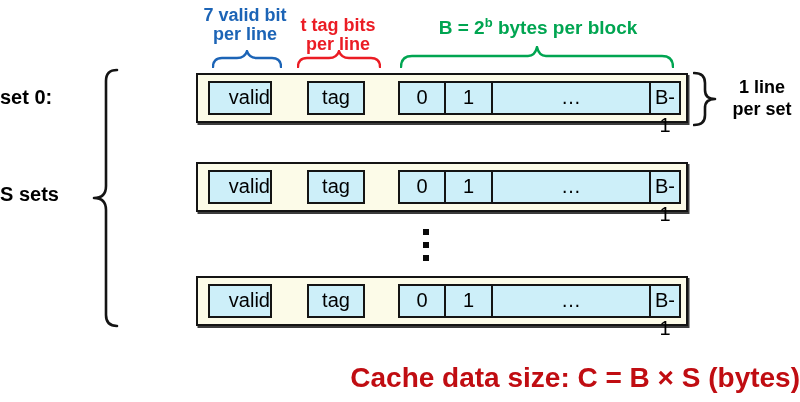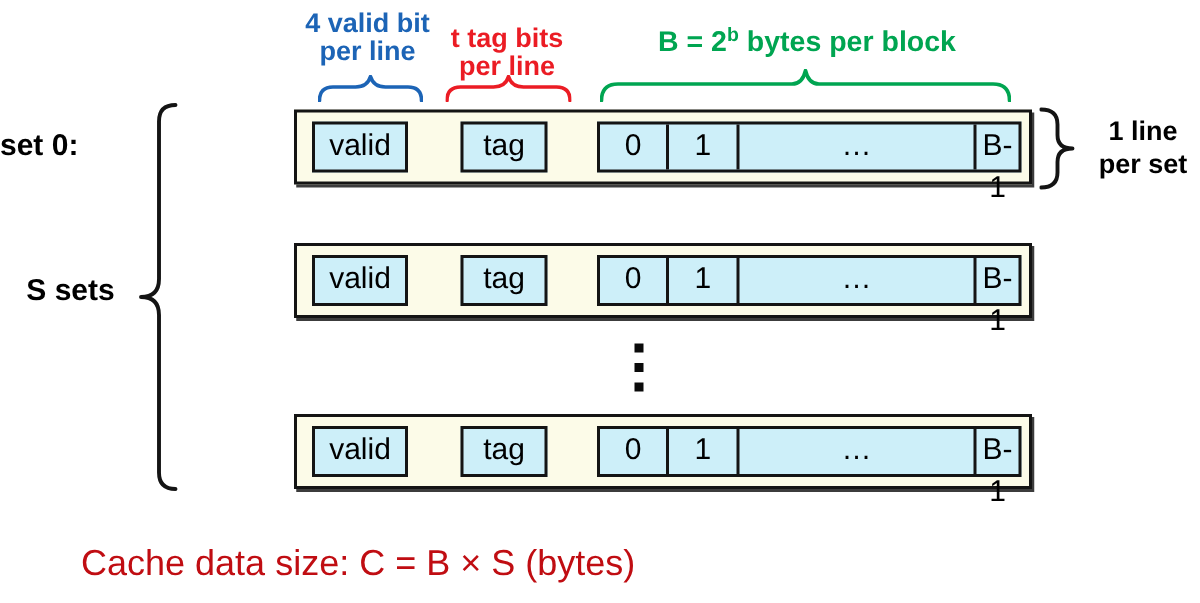--- a/index.html
+++ b/index.html
@@ -11,55 +11,55 @@
     position:relative;width:800px;height:402px;background:#fff;overflow:hidden;
     font-family:"Liberation Sans",sans-serif;color:#000;
   }
   .ann{position:absolute;text-align:center;font-weight:700;font-size:18px;line-height:19px;}
   .ann-blue{left:188px;top:6px;width:114px;color:var(--blue);}
   .ann-red{left:284px;top:16px;width:108px;color:var(--red);}
   .ann-green{left:397px;top:13px;width:282px;color:var(--green);font-size:19px;line-height:20px;}
   .ann-green sup{font-size:13px;}
   .brace{position:absolute;}
   .side-label{position:absolute;font-weight:700;font-size:20px;}
-  .s-sets{left:0;top:183px;width:70px;text-align:center;margin-left:12px;}
+  .s-sets{left:0;top:183px;width:70px;text-align:left;}
   .line-per-set{left:718px;top:76px;width:88px;text-align:center;font-size:18px;line-height:22px;}
   .row{position:absolute;left:0;width:692px;height:50px;}
   .row-label{position:absolute;left:0;top:13px;width:188px;text-align:left;font-weight:700;font-size:20px;}
   .row-box{
     position:absolute;left:196px;top:0;width:492px;height:50px;box-sizing:border-box;
     background:var(--box_fill);border:2px solid var(--ink);box-shadow:1.5px 2px 0 #3c3c3c;
   }
   .cell{
     position:absolute;top:6px;height:34px;box-sizing:border-box;background:var(--cell_fill);
     border:2px solid var(--ink);font-size:20px;line-height:29px;text-align:center;
   }
-  .valid-cell{left:10px;width:64px;}
+  .valid-cell{left:10px;width:64px;text-align:right;}
   .tag-cell{left:109px;width:58px;}
   .blk{
     position:absolute;left:200px;top:6px;width:283px;height:34px;box-sizing:border-box;
     border:2px solid var(--ink);background:var(--cell_fill);display:flex;
   }
   .bcell{box-sizing:border-box;border-left:2px solid var(--ink);font-size:20px;line-height:28px;text-align:center;}
   .bcell:first-child{border-left:none;}
   .w0{width:44px;} .w1{width:47px;} .wd{flex:1;} .wl{width:30px;}
   .dots{position:absolute;left:423px;top:229px;display:flex;flex-direction:column;gap:7px;}
   .dot{width:6px;height:6px;background:#0a0a0a;}
   .caption{
-    position:absolute;left:54px;top:362px;width:746px;text-align:left;
-    font-weight:400;font-size:24px;color:var(--dark_red);
+    position:absolute;left:54px;top:362px;width:746px;text-align:right;
+    font-weight:700;font-size:28px;color:var(--dark_red);
   }
 </style>
 </head>
 <body>
 
 <div class="stage">
 
   <div class="ann ann-blue">
-    <div>4 valid bit</div>
+    <div>7 valid bit</div>
     <div>per line</div>
   </div>
   <div class="ann ann-red">
     <div>t tag bits</div>
     <div>per line</div>
   </div>
   <div class="ann ann-green">
     <span>B = 2</span><sup>b</sup><span> bytes per block</span>
   </div>
 

